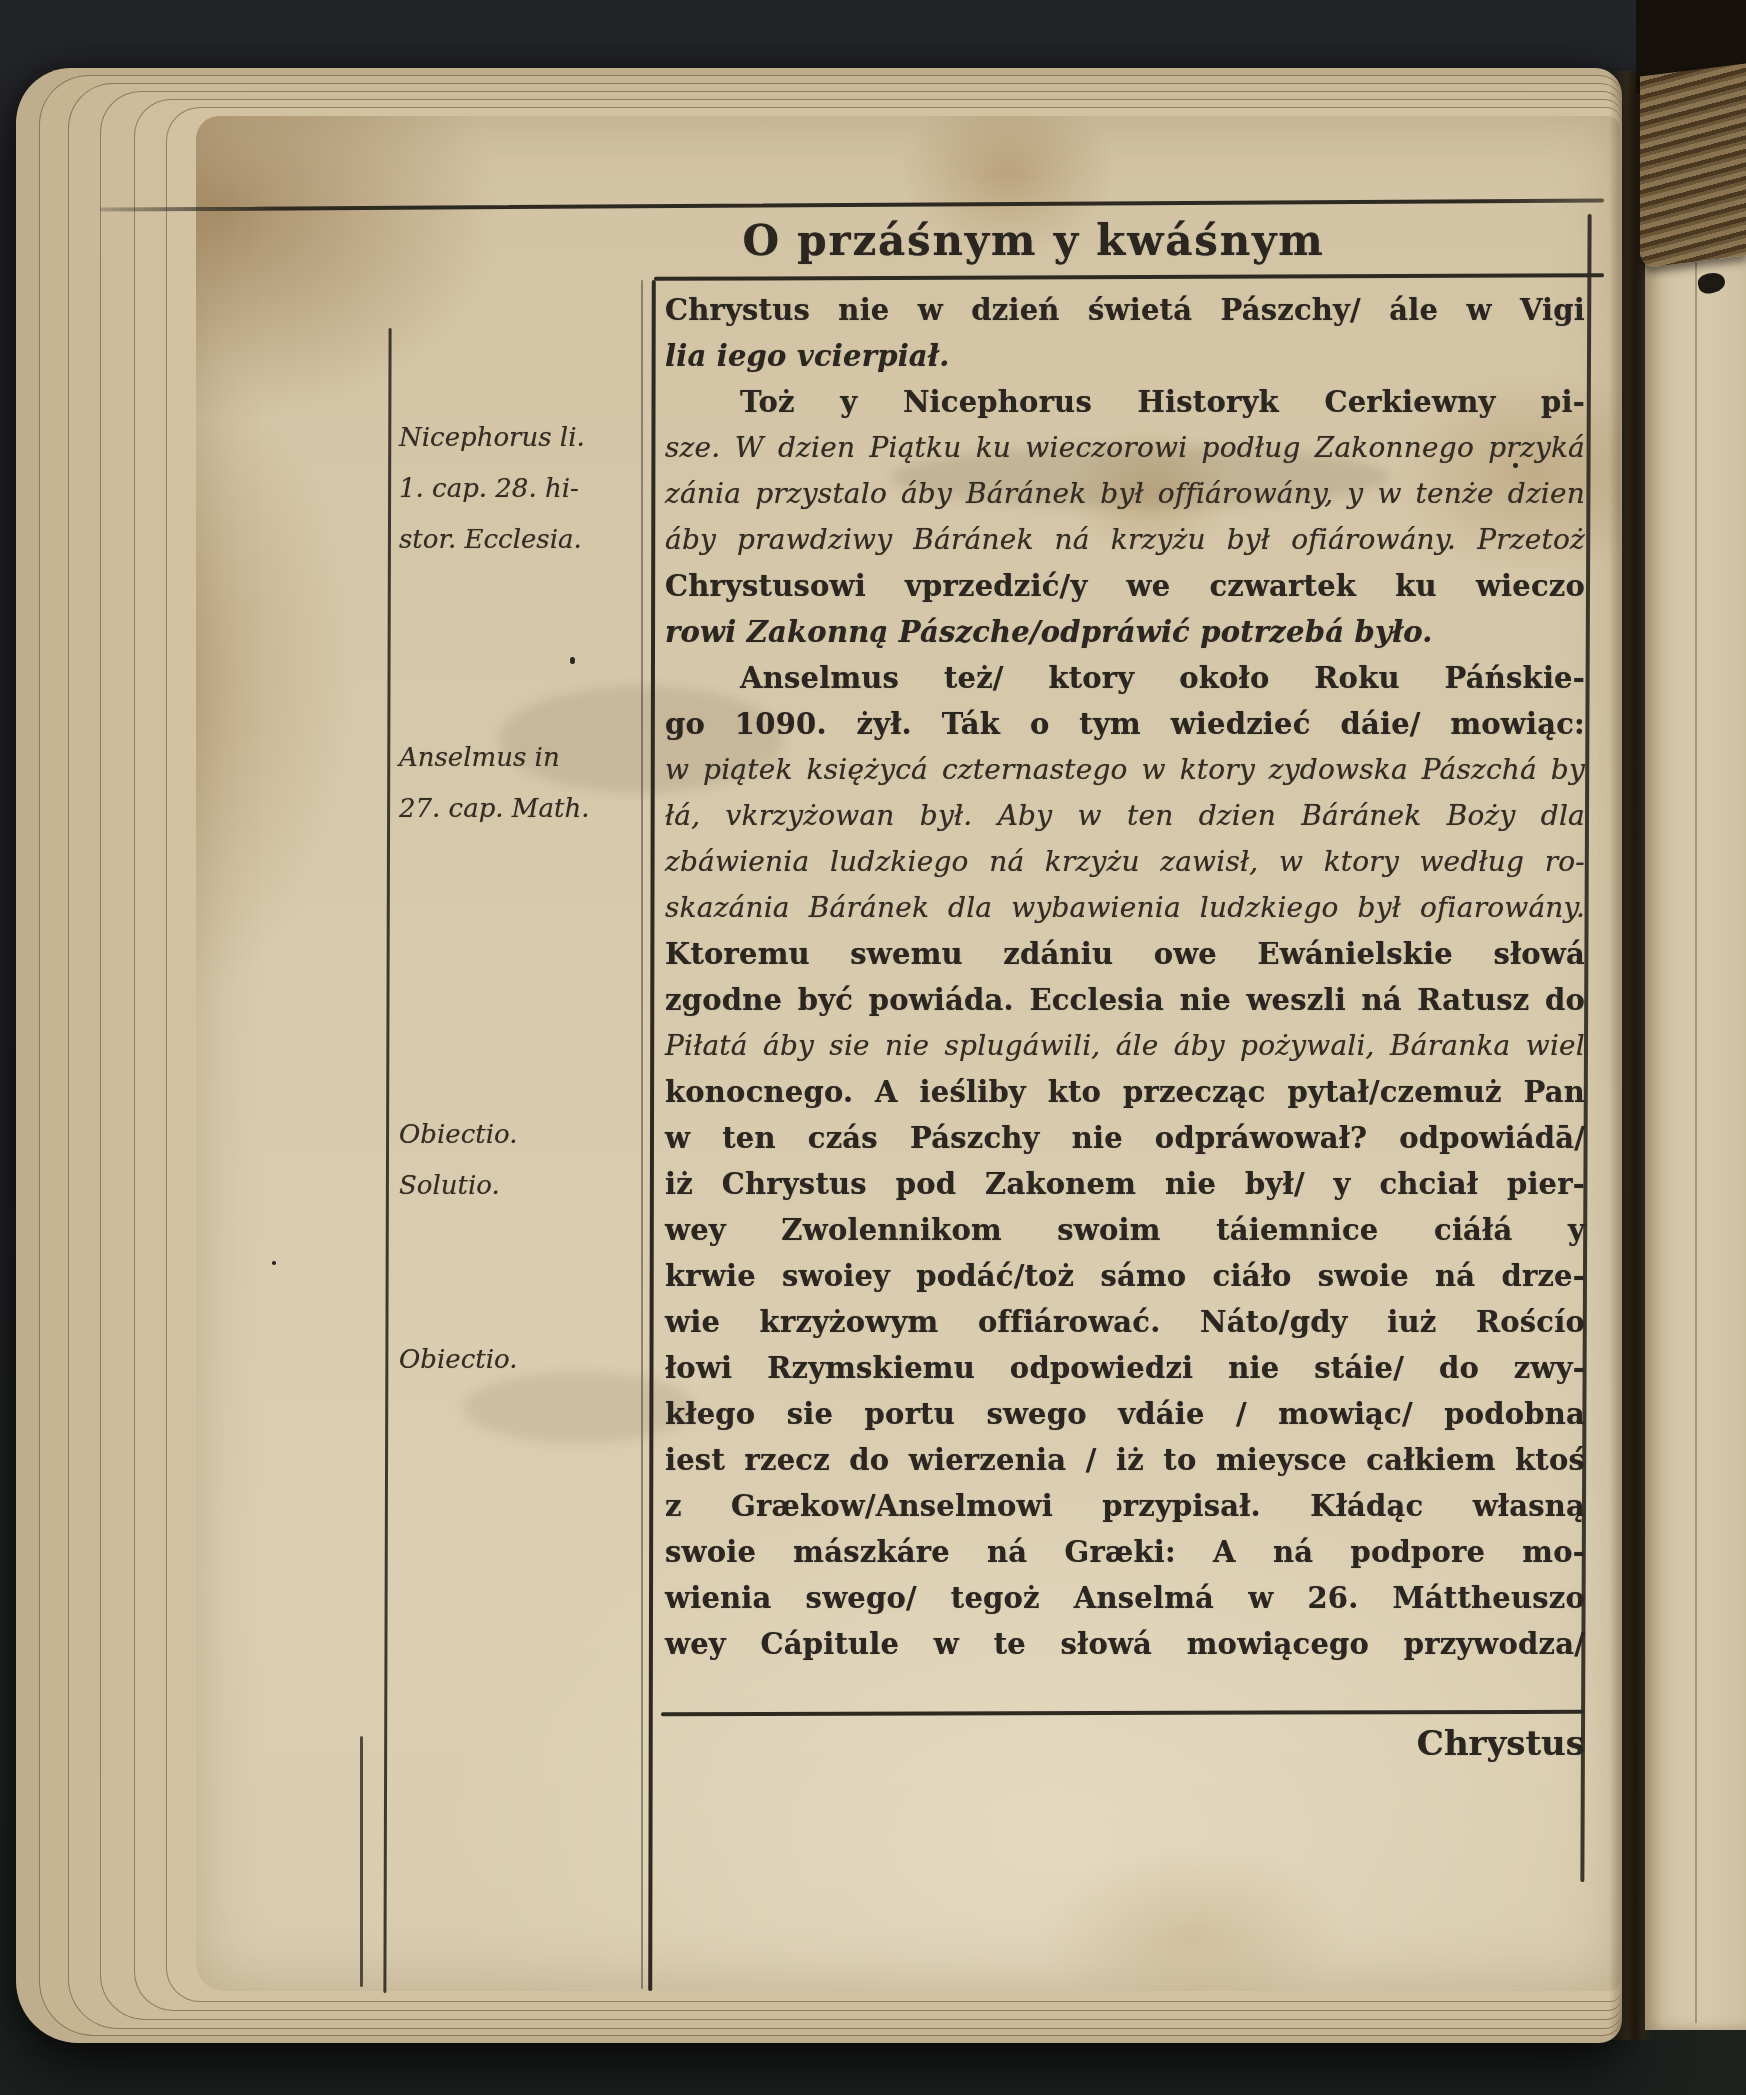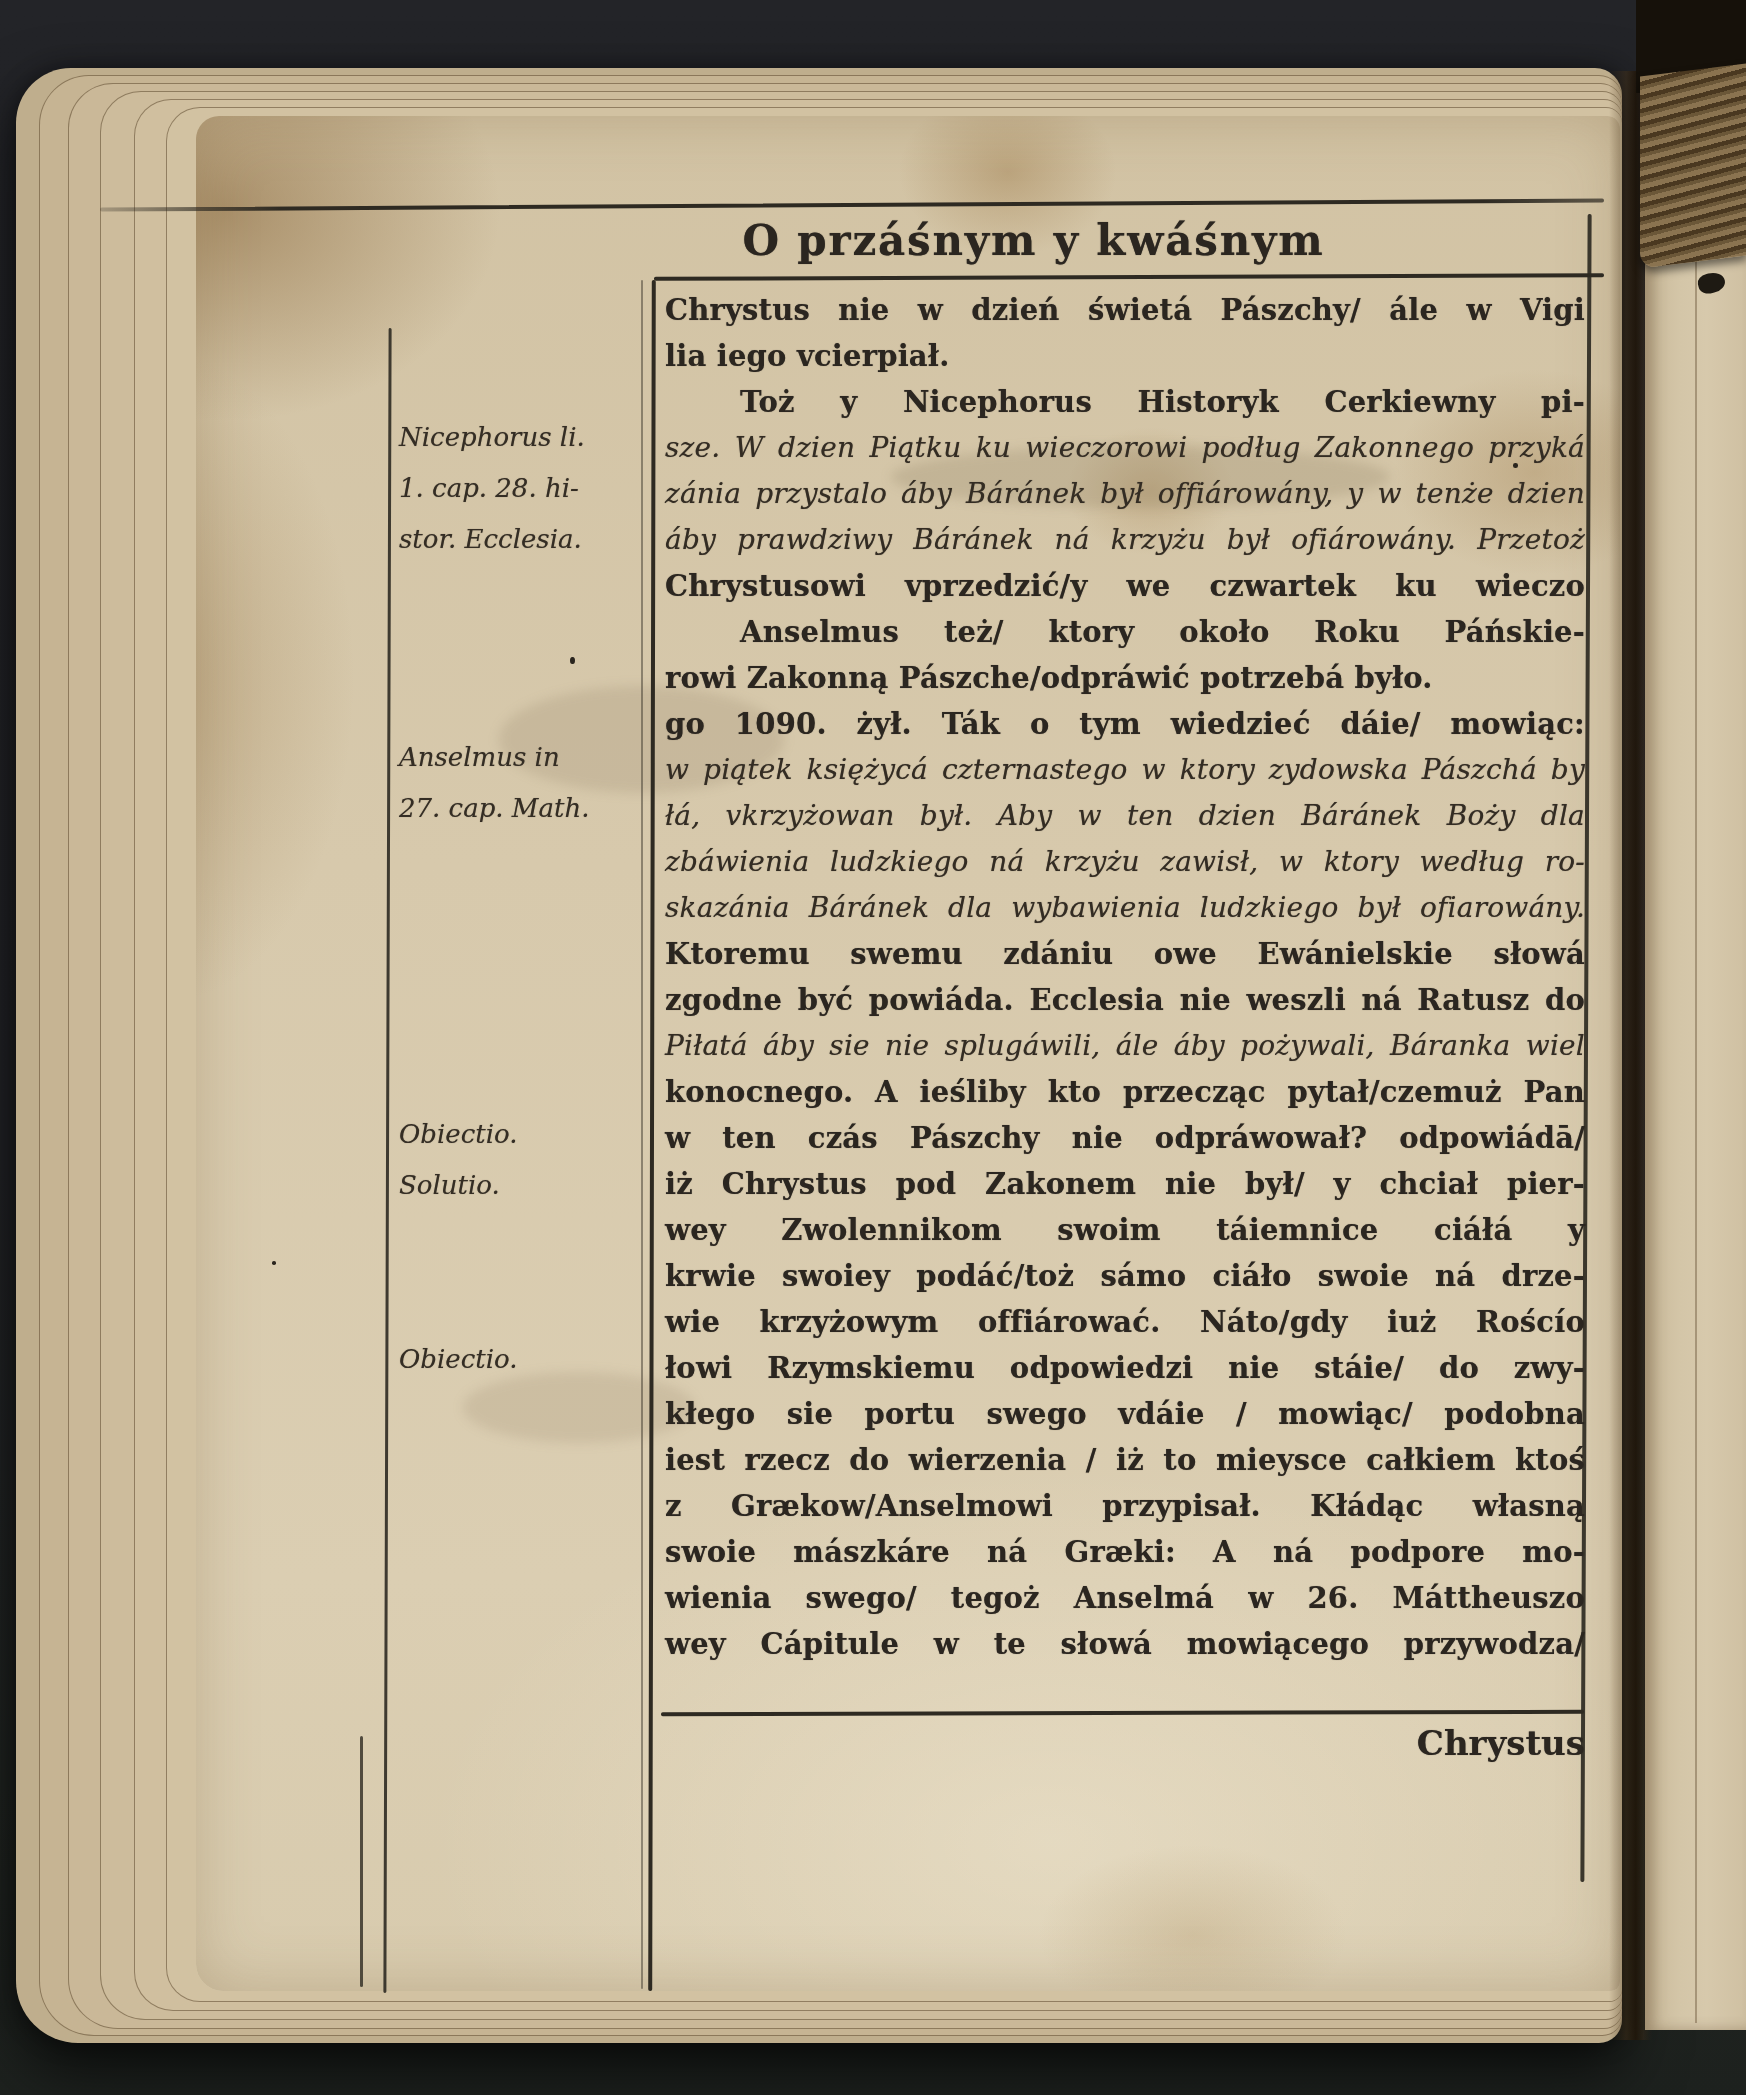--- a/index.html
+++ b/index.html
@@ -48,21 +48,21 @@
   .running-title{position:absolute;left:570px;top:216px;width:927px;text-align:center;
     font-size:42px;font-weight:bold;color:#2b2620;letter-spacing:1.8px;
     text-shadow:0 0 0.9px rgba(43,38,32,.7);}
   .text-block{position:absolute;left:665px;top:287px;width:920px;}
   .line{height:46px;font-size:29px;line-height:46px;color:#2b2620;white-space:nowrap;
     text-align:justify;text-align-last:justify;letter-spacing:0.2px;
     text-shadow:0 0 0.9px rgba(43,38,32,.55);}
   .line.bl{font-weight:bold;}
   .line.it{font-style:italic;font-size:28px;color:#332c23;}
   .line.ind{text-indent:75px;}
-  .line.nj{text-align-last:left;}
+  .line.nj{text-align-last:left;font-style:italic;}
   .note{position:absolute;left:399px;width:233px;font-style:italic;font-size:26px;
     color:#342d24;text-shadow:0 0 0.9px rgba(52,45,36,.5);}
   .note div{line-height:51px;white-space:nowrap;}
   .catchword{position:absolute;left:665px;top:1723px;width:920px;text-align:right;
     font-size:34px;font-weight:bold;color:#2b2620;text-shadow:0 0 0.9px rgba(43,38,32,.6);}
   
   .gutter{position:absolute;left:1609px;top:71px;width:43px;height:1969px;
     background:linear-gradient(90deg,rgba(80,58,30,0),rgba(70,50,24,.45) 40%,rgba(34,22,8,.78) 62%,rgba(70,50,24,.35) 80%,rgba(80,58,30,0));}
   .sliver{position:absolute;left:1645px;top:75px;width:102px;height:1955px;
     background:linear-gradient(90deg,#c8b899 0%,#d4c6a8 35%,#d7c9ac 60%,#cfc0a2 100%);
@@ -125,22 +125,22 @@
   </div>
 
   <div class="text-block">
     <div class="line bl">Chrystus nie w dzień świetá Pászchy/ ále w Vigi</div>
     <div class="line bl nj">lia iego vcierpiał.</div>
     <div class="line bl ind">Toż y Nicephorus Historyk Cerkiewny pi-</div>
     <div class="line it">sze. W dzien Piątku ku wieczorowi podług Zakonnego przyká</div>
     <div class="line it">zánia przystalo áby Báránek był offiárowány, y w tenże dzien</div>
     <div class="line it">áby prawdziwy Báránek ná krzyżu był ofiárowány. Przetoż</div>
     <div class="line bl">Chrystusowi vprzedzić/y we czwartek ku wieczo</div>
+    <div class="line bl nj">rowi Zakonną Pászche/odpráwić potrzebá było.</div>
     <div class="line bl ind">Anselmus też/ ktory około Roku Páńskie-</div>
-    <div class="line bl nj">rowi Zakonną Pászche/odpráwić potrzebá było.</div>
     <div class="line bl">go 1090. żył.  Ták o tym wiedzieć dáie/ mowiąc:</div>
     <div class="line it">w piątek księżycá czternastego w ktory zydowska Pászchá by</div>
     <div class="line it">łá, vkrzyżowan był.  Aby w ten dzien Báránek Boży dla</div>
     <div class="line it">zbáwienia ludzkiego ná krzyżu zawisł, w ktory według ro-</div>
     <div class="line it">skazánia Báránek dla wybawienia ludzkiego był ofiarowány.</div>
     <div class="line bl">Ktoremu swemu zdániu owe Ewánielskie słowá</div>
     <div class="line bl">zgodne być powiáda.  Ecclesia nie weszli ná Ratusz do</div>
     <div class="line it">Piłatá áby sie nie splugáwili, ále áby pożywali, Báranka wiel</div>
     <div class="line bl">konocnego. A ieśliby kto przecząc pytał/czemuż Pan</div>
     <div class="line bl">w ten czás Pászchy nie odpráwował? odpowiádā/</div>

